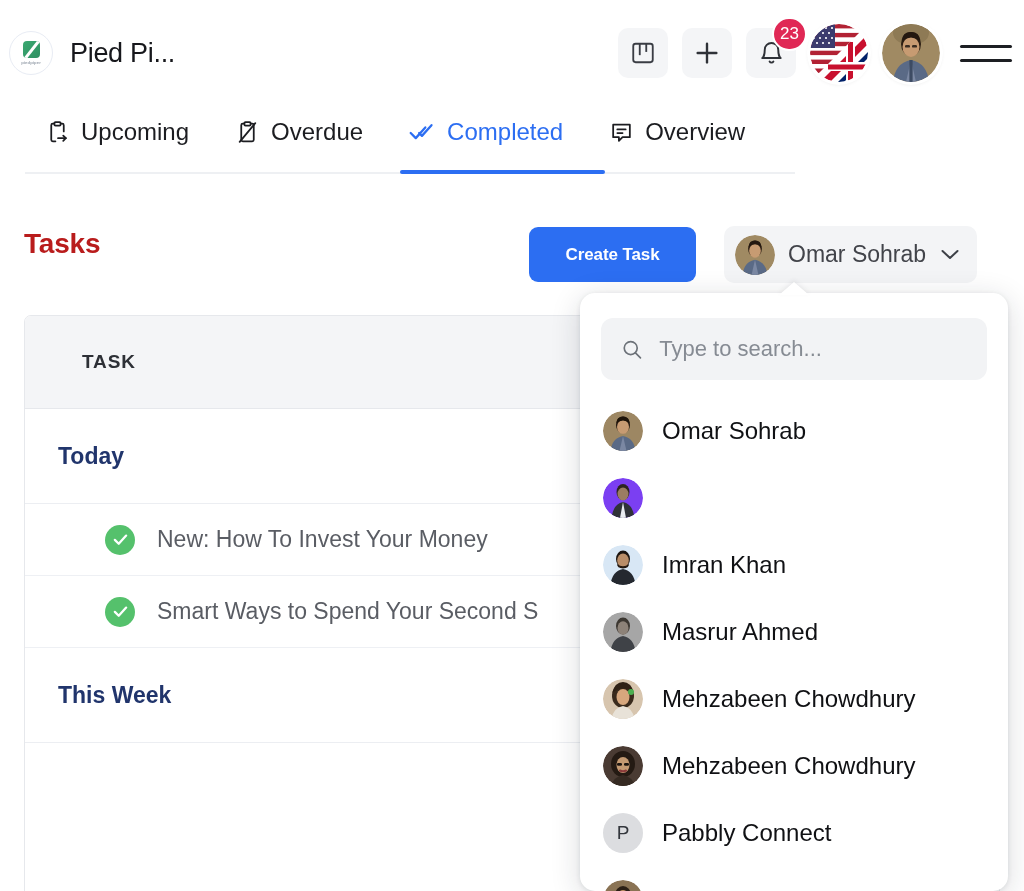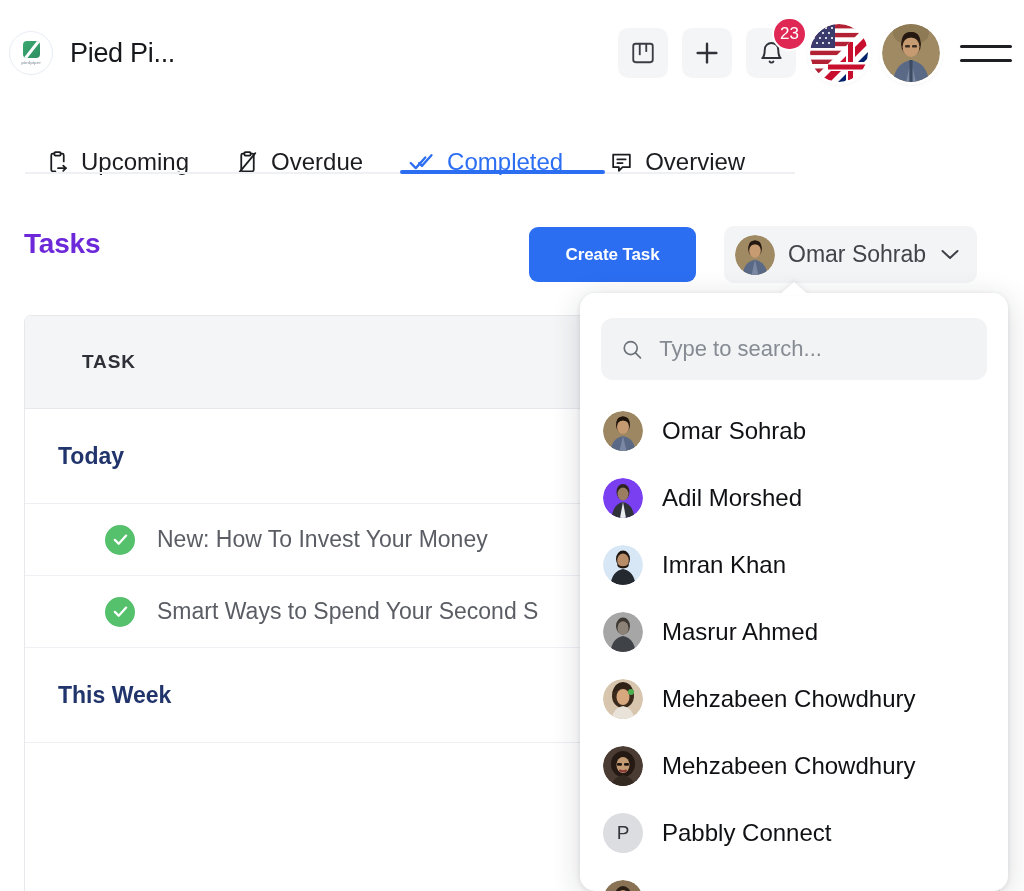--- a/index.html
+++ b/index.html
@@ -72,35 +72,35 @@
   
   .tabs {
     position: absolute; left: 25px; top: 118px;
     display: flex; align-items: flex-end; gap: 0;
   }
   .tab {
     display: flex; align-items: center; gap: 11px;
     padding: 0 23px 16px 23px; cursor: pointer;
     font-size: 24px; color: #1c1d21; white-space: nowrap;
   }
-  .tab:first-child { padding-left: 20px; margin-top: 30px; }
+  .tab:first-child { padding-left: 20px; }
   .tab.active { color: #2c6ef2; }
   .tab-underline {
     position: absolute; left: 400px; top: 170px;
     width: 205px; height: 4px; background: #2c6ef2; border-radius: 2px;
   }
   .tabs-divider {
     position: absolute; left: 25px; top: 172px; width: 770px; height: 1.5px;
     background: #eef0f3;
   }
 
   
   .section-title {
     position: absolute; left: 24px; top: 228px;
-    font-size: 28px; font-weight: 700; color: #6d28d9; letter-spacing: -.2px;
+    font-size: 28px; font-weight: 700; color: #b91c1c; letter-spacing: -.2px;
   }
   .create-btn {
     position: absolute; left: 529px; top: 227px;
     width: 167px; height: 55px; border-radius: 9px; border: none;
     background: #2c6ef2; color: #fff; font-size: 17px; font-weight: 700;
     font-family: "Liberation Sans", sans-serif; cursor: pointer;
     letter-spacing: -.1px;
   }
   .user-select {
     position: absolute; left: 724px; top: 226px;
@@ -460,21 +460,20 @@
             </defs>
           <g clip-path="url(#a2)">
             <rect width="40" height="40" fill="#7b3ff2"></rect>
             <ellipse cx="20" cy="14" rx="6.5" ry="8" fill="#2d2420"></ellipse>
             <ellipse cx="20" cy="16" rx="5.5" ry="6.5" fill="#9b7d62"></ellipse>
             <path d="M20 24 q-10 2 -11.5 16 h23 q-1.5 -14 -11.5 -16z" fill="#2f3238"></path>
             <path d="M20 24 l-3 16 h6 z" fill="#e9ecf0"></path>
           </g>
         </svg>
       </div>
-      <div class="person-name">Adil Morshed</div>
     </div>
 
     <div class="person">
       <div class="person-avatar">
         <svg width="40" height="40" viewBox="0 0 40 40">
           <defs>
               <clipPath id="a3">
                 <circle cx="20" cy="20" r="20"></circle>
               </clipPath>
             </defs>

